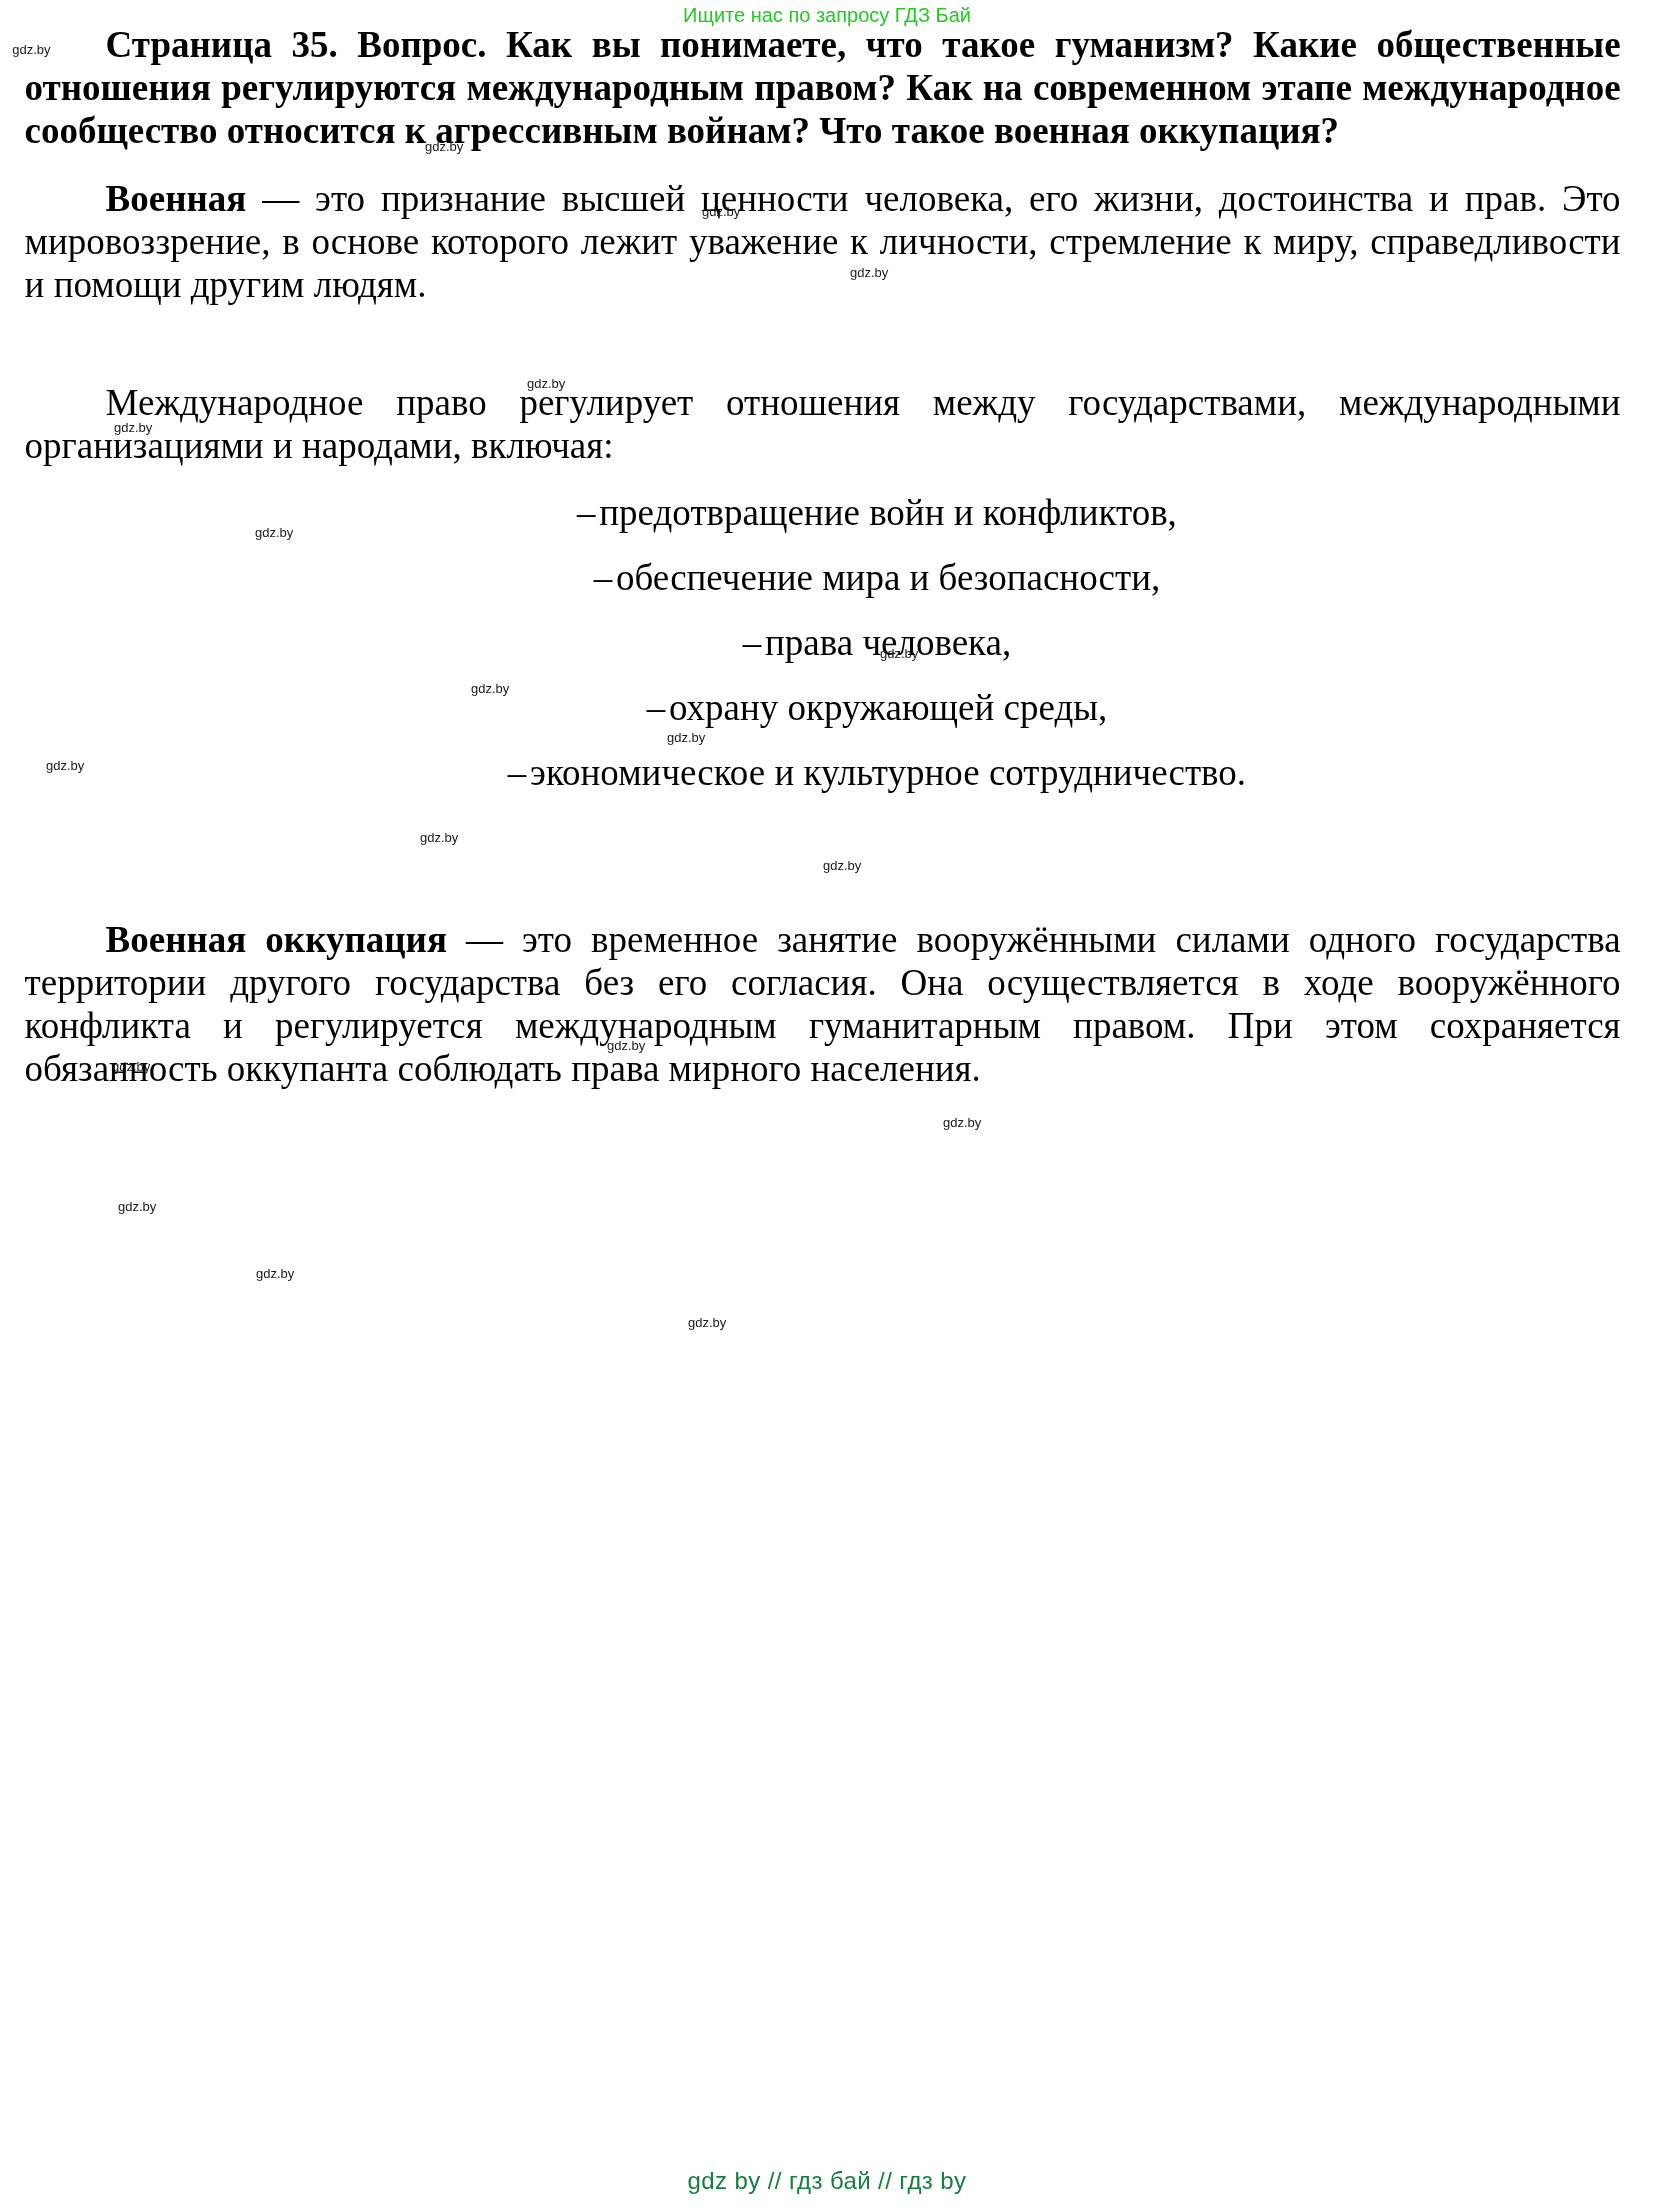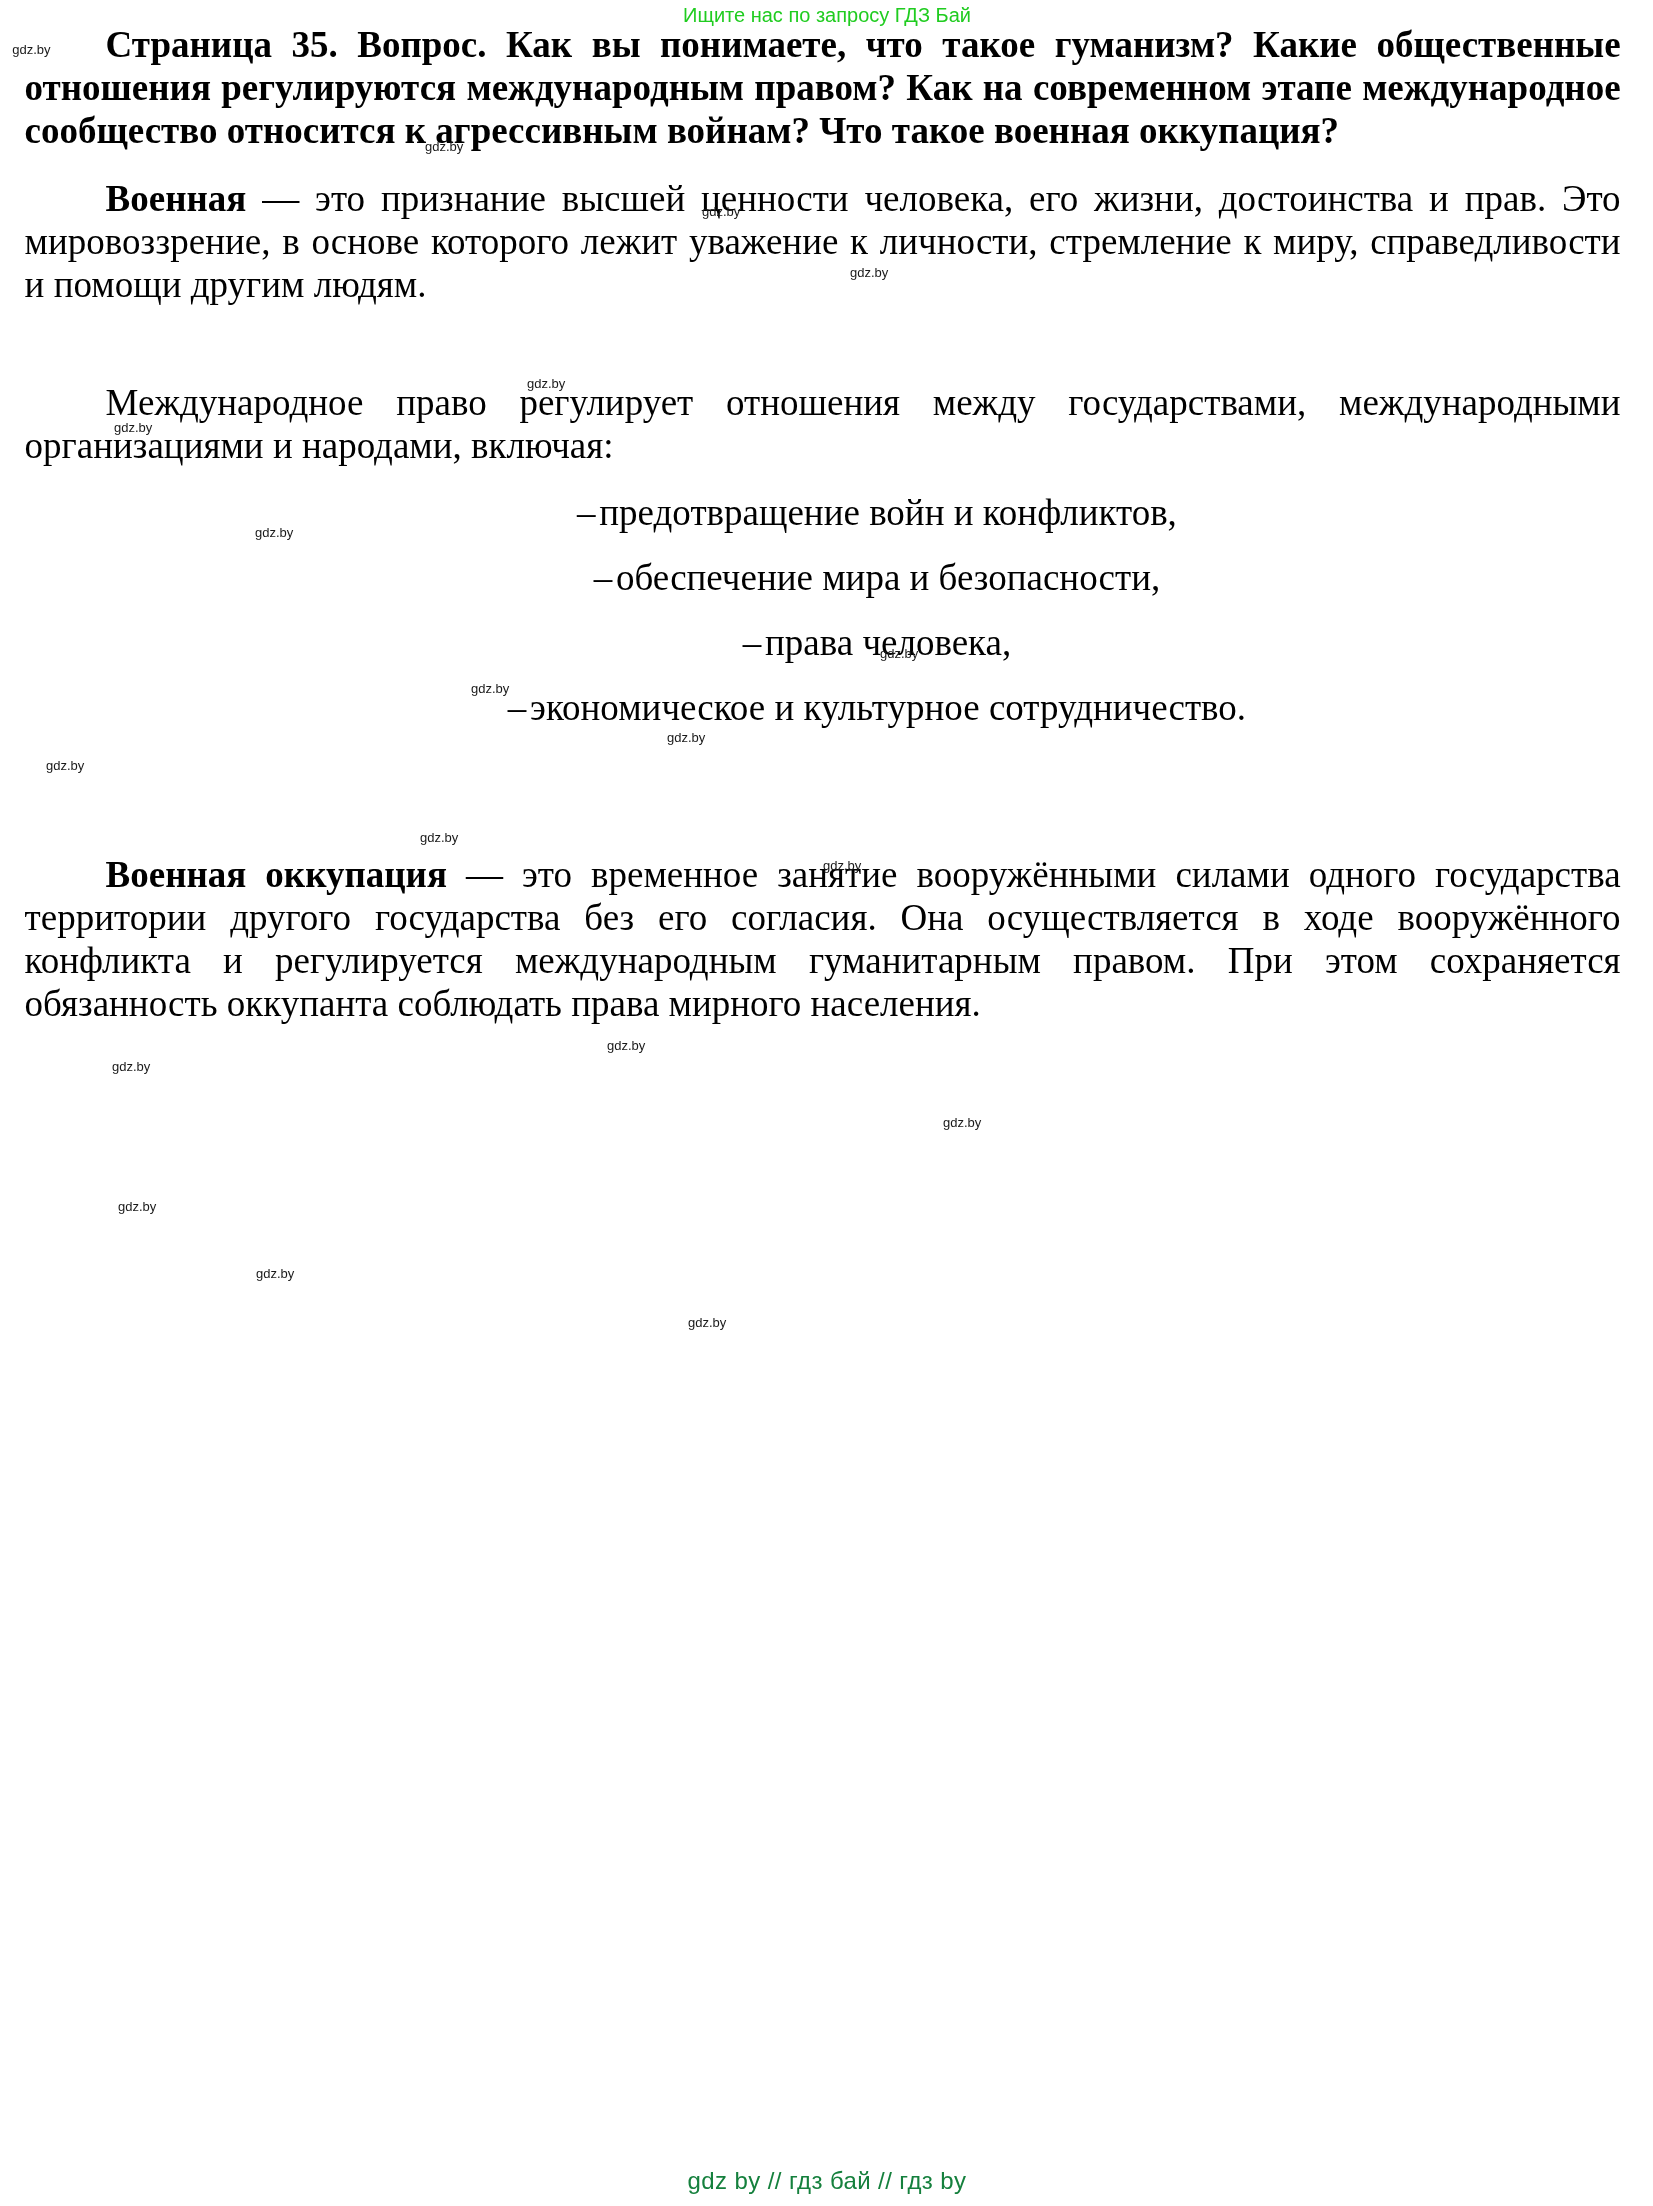--- a/index.html
+++ b/index.html
@@ -134,20 +134,23 @@
     <li>
       <span class="dash">–</span><span>предотвращение войн и конфликтов,</span>
     </li>
     <li>
       <span class="dash">–</span><span>обеспечение мира и безопасности,</span>
     </li>
     <li>
       <span class="dash">–</span><span>права человека,</span>
     </li>
     <li>
+      <span class="dash">–</span><span>охрану окружающей среды,</span>
+    </li>
+    <li>
       <span class="dash">–</span><span>экономическое и культурное сотрудничество.</span>
     </li>
   </ul>
 
   <div class="gap-md"></div>
 
 
   <div class="gap-md"></div>
 
   <p class="para body">

